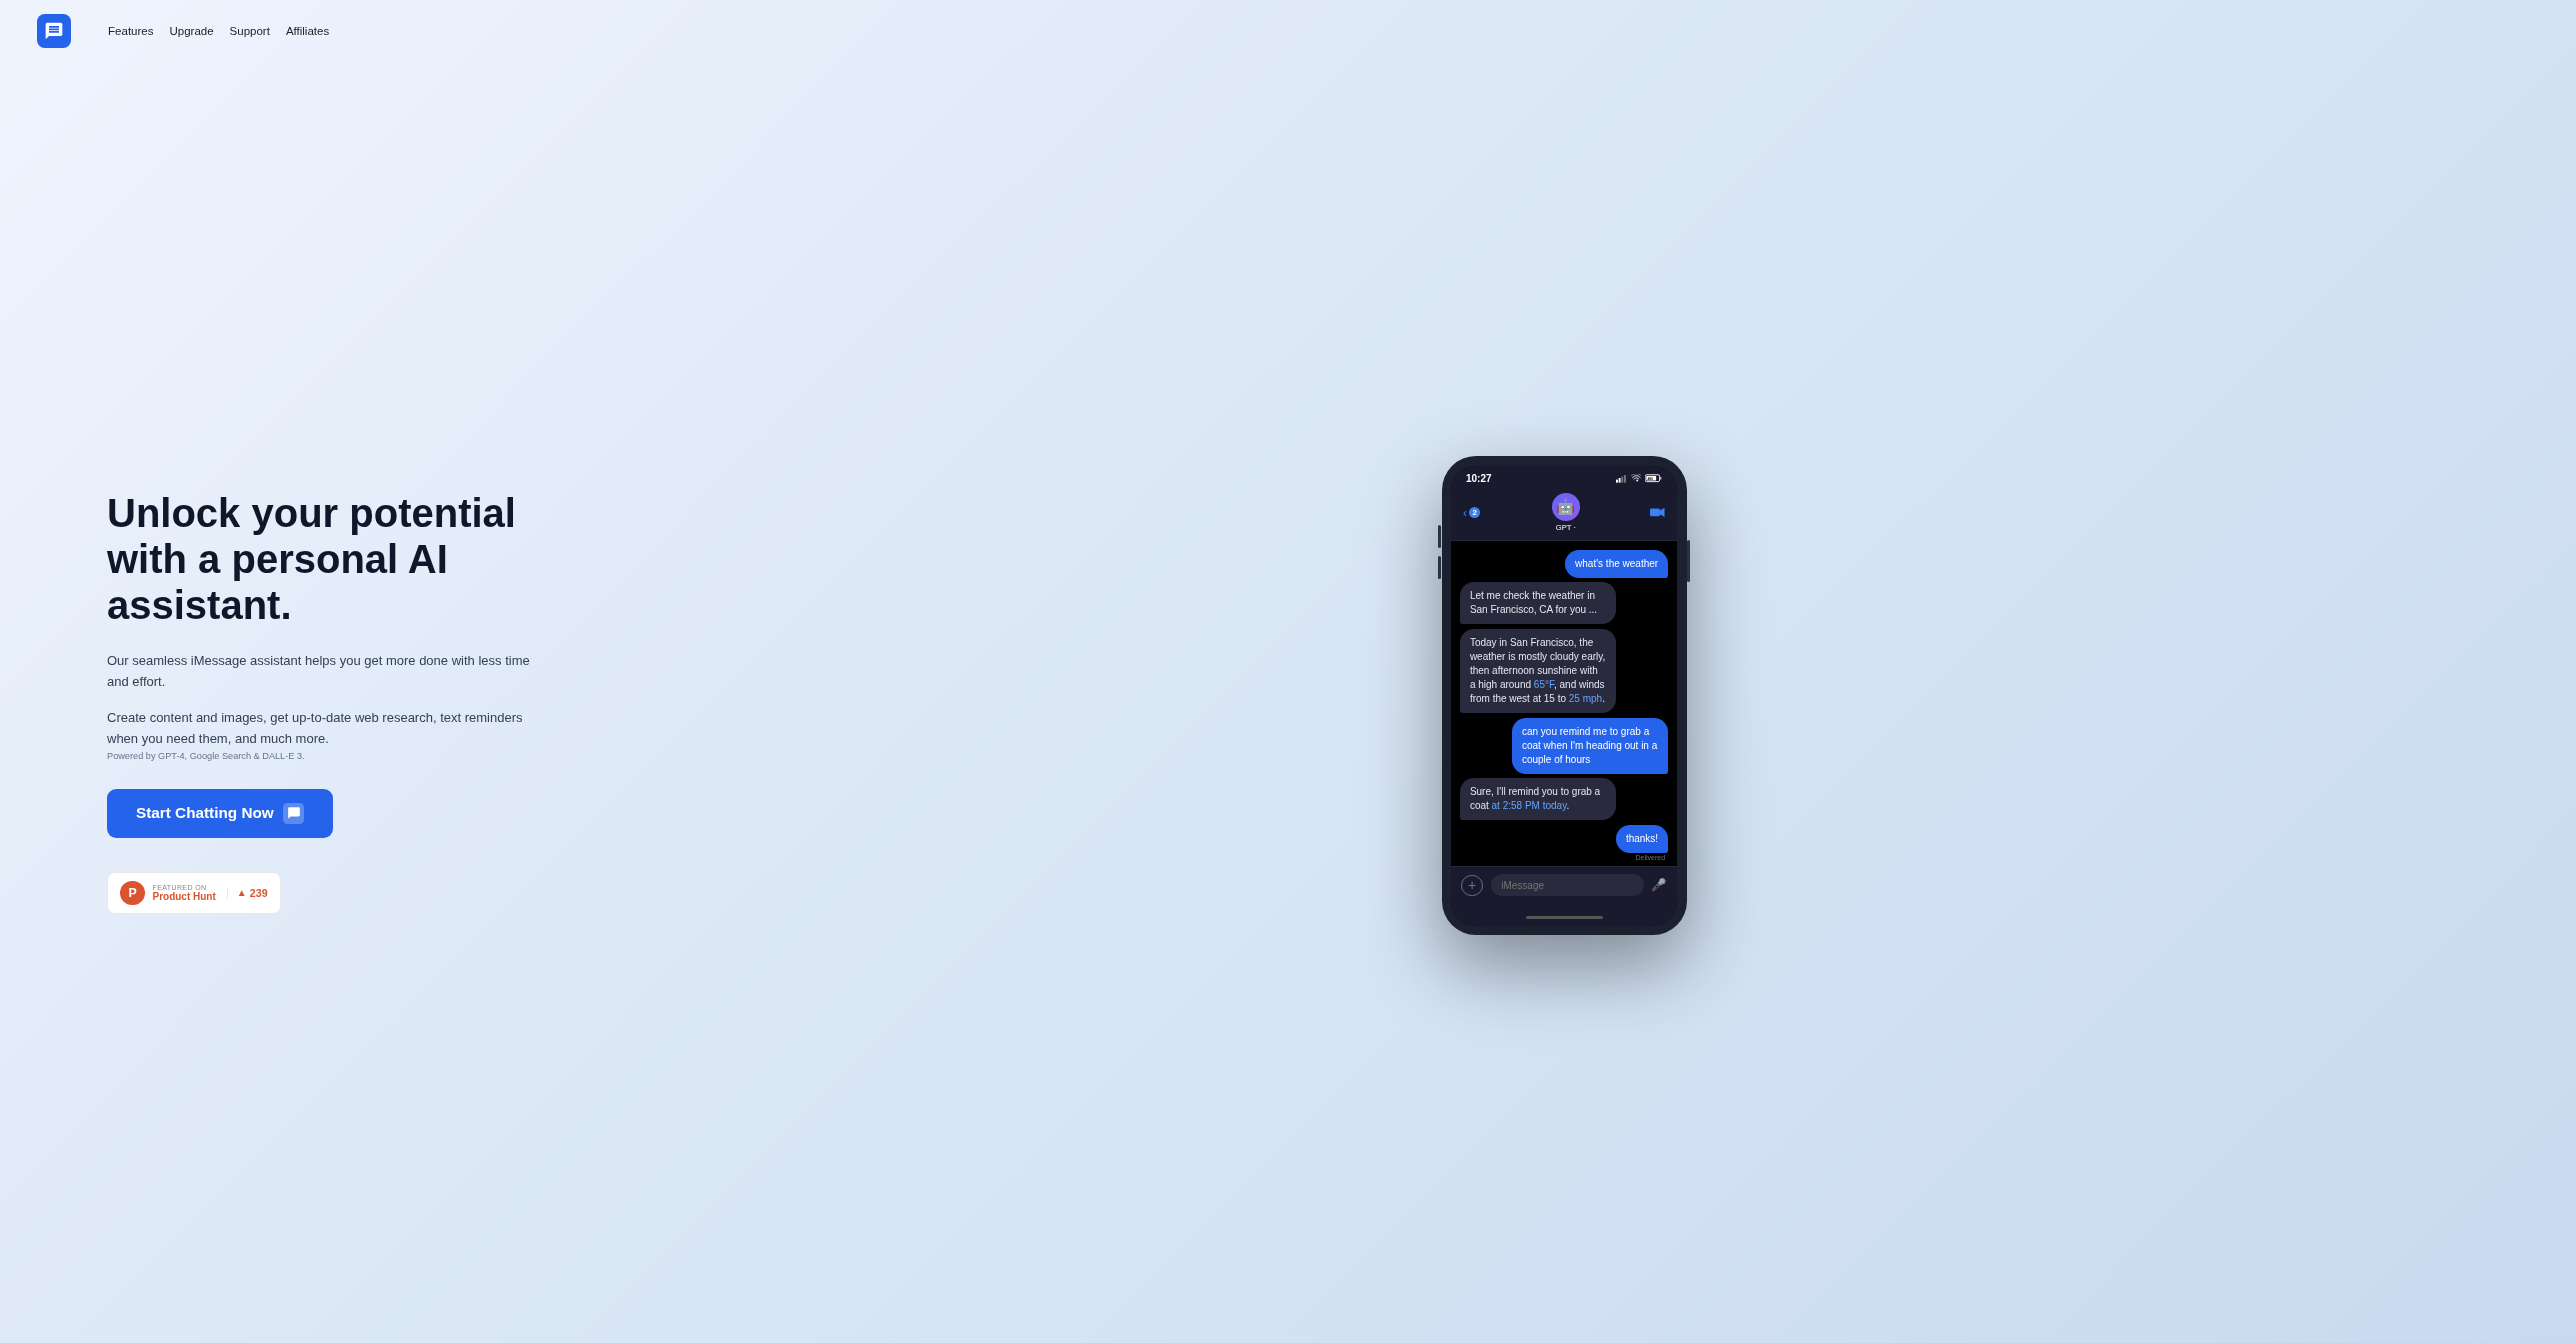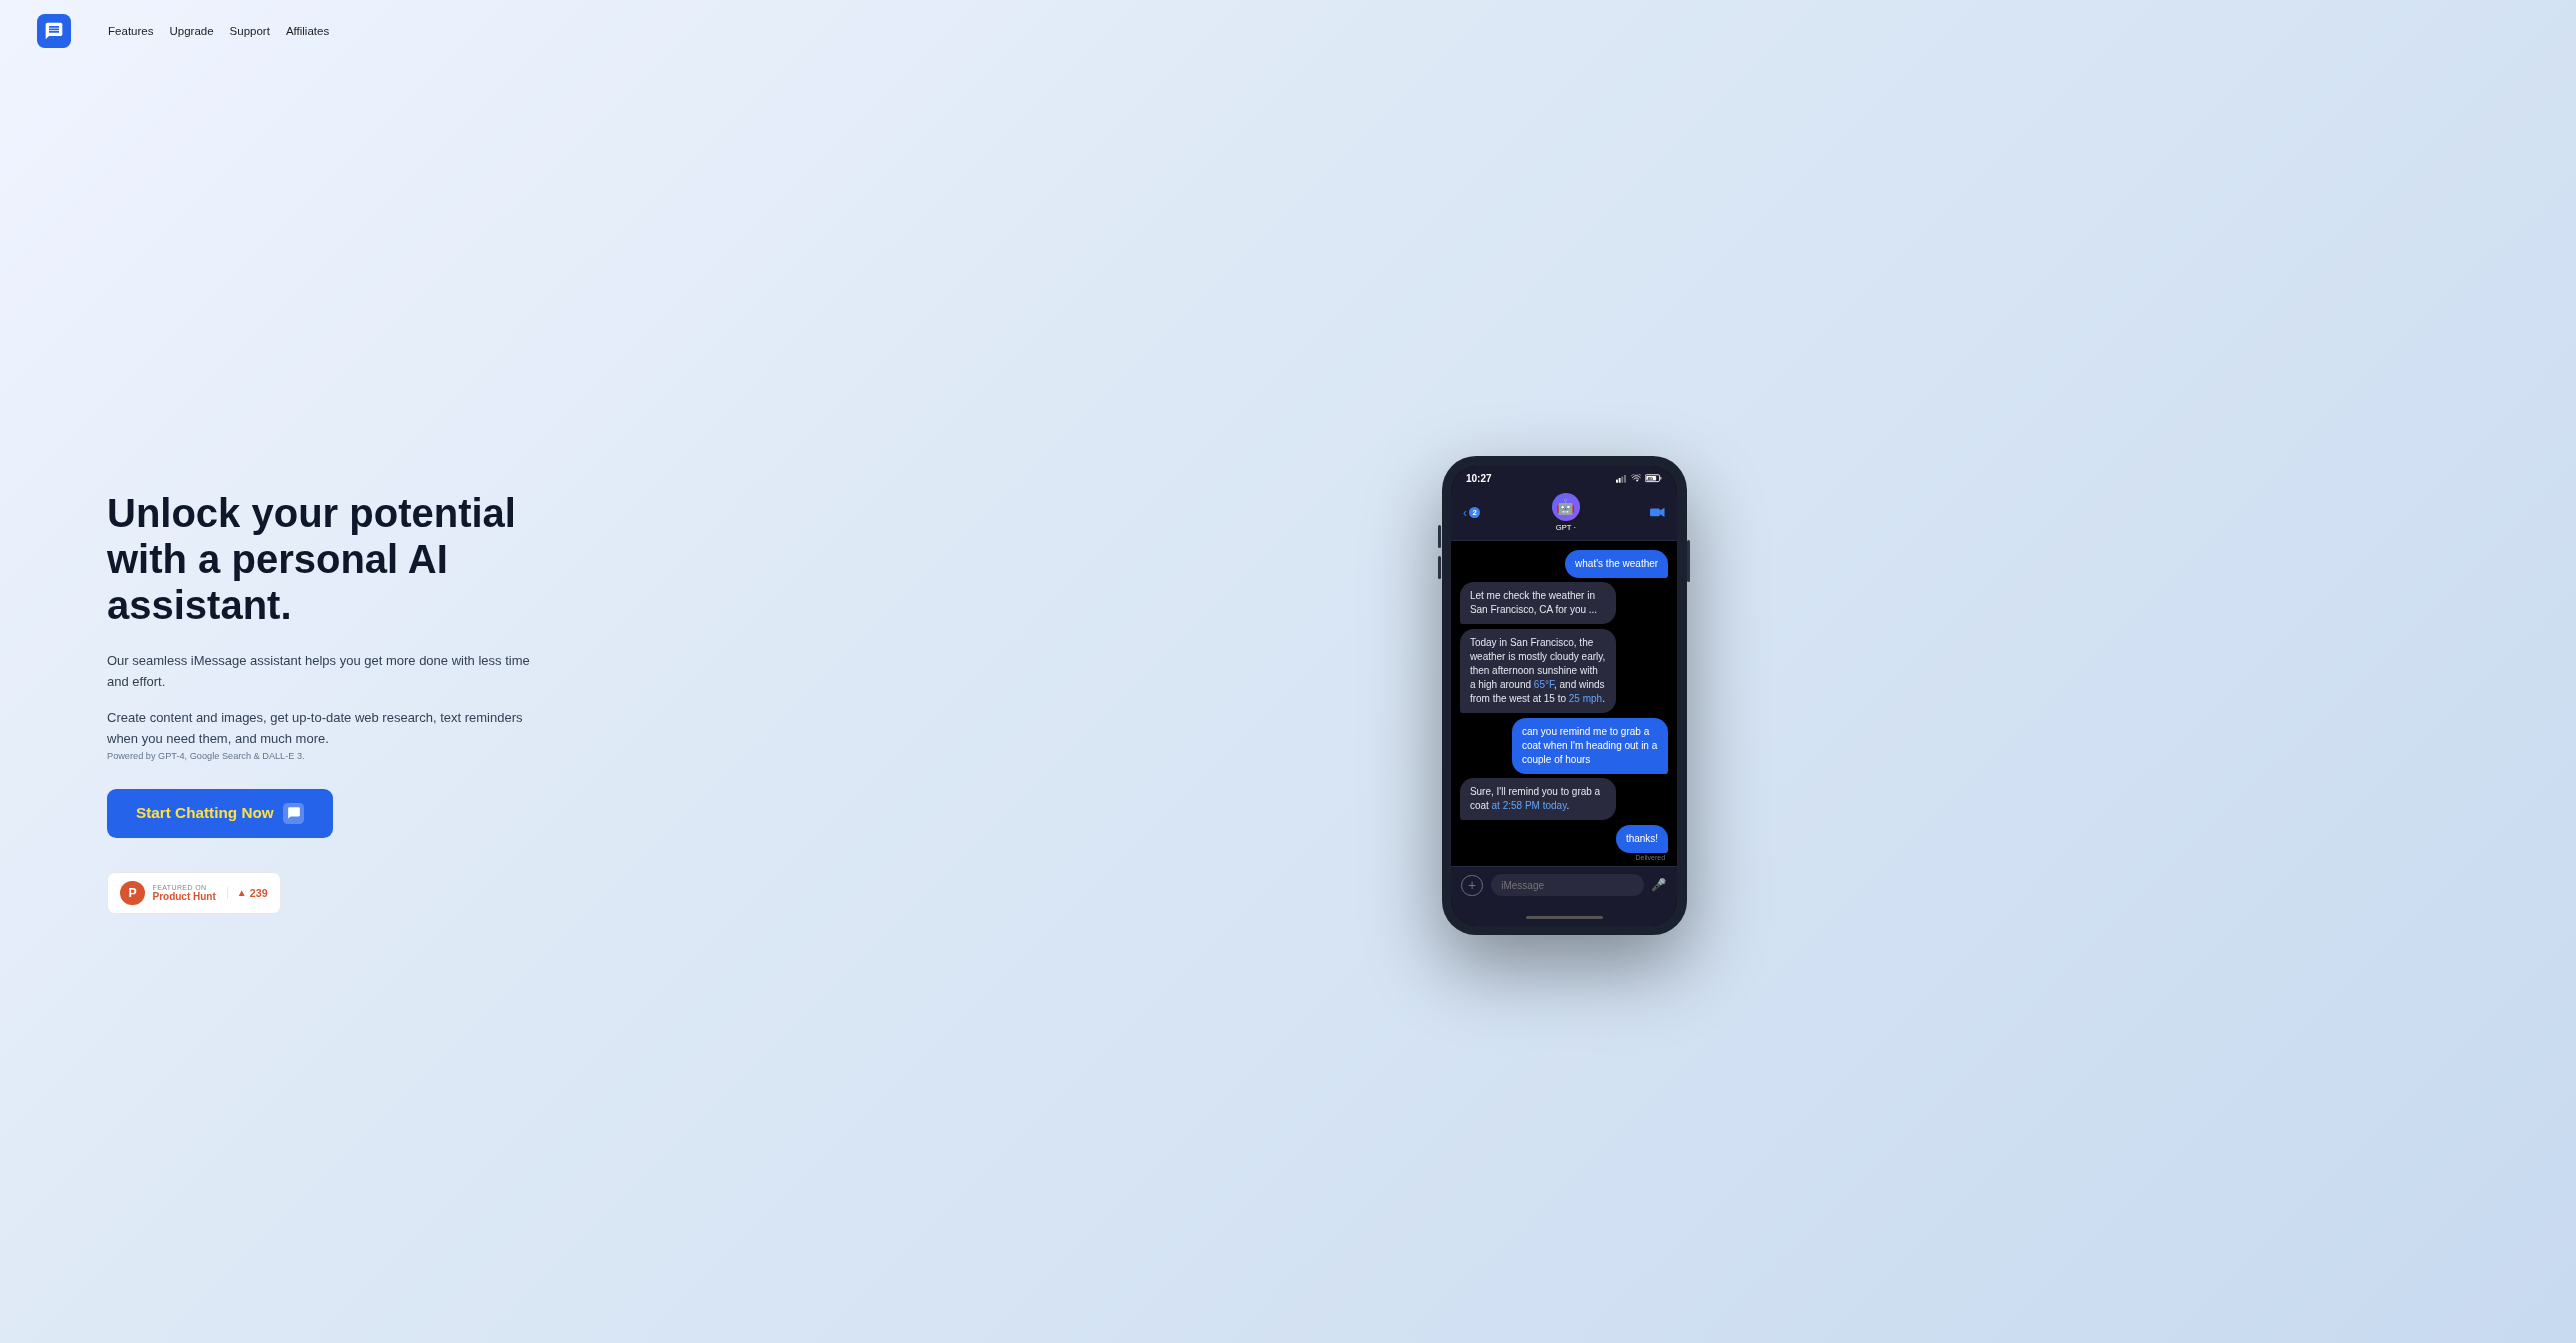--- a/index.html
+++ b/index.html
@@ -67,21 +67,21 @@
       font-size: 9.2px;
       color: #64748b;
       font-weight: 500;
       margin-bottom: 28px;
     }
     .cta-button {
       display: inline-flex;
       align-items: center;
       gap: 9.2px;
       background: #2563eb;
-      color: #fde047;
+      color: #ffffff;
       font-size: 15.3px;
       font-weight: 700;
       padding: 14px 29px;
       border-radius: 9.2px;
       border: none;
       cursor: pointer;
       text-decoration: none;
       margin-bottom: 18.4px;
     }
     .cta-icon {

